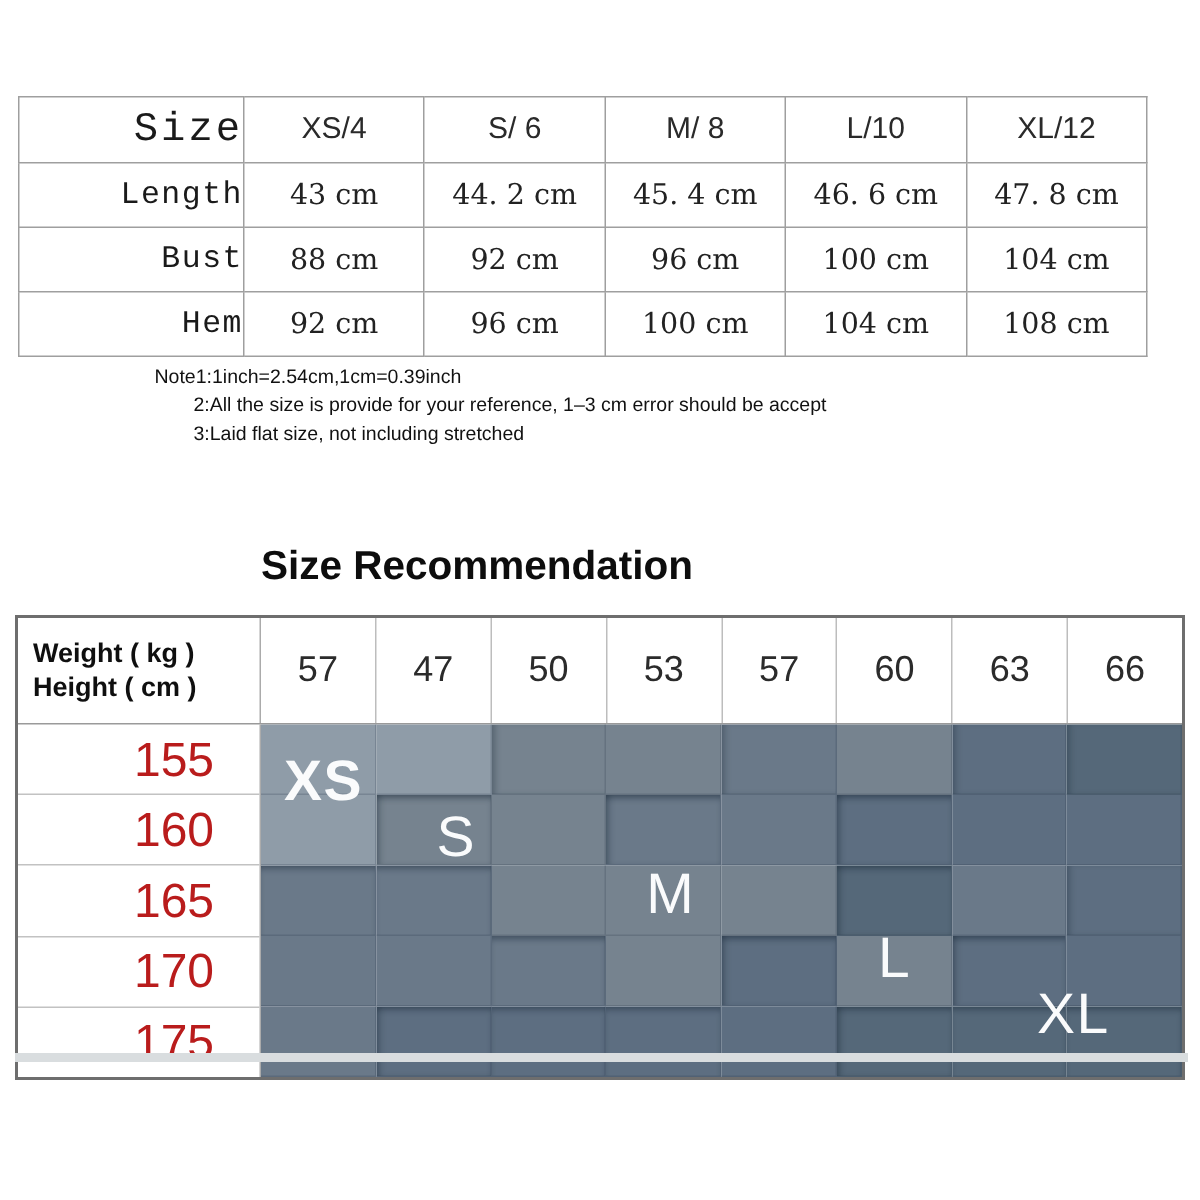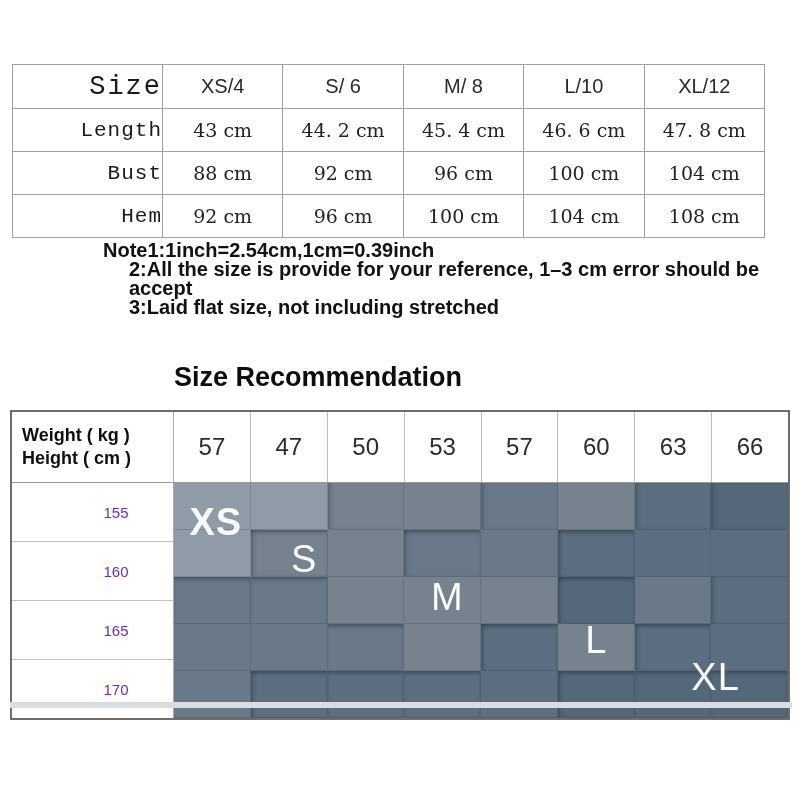--- a/index.html
+++ b/index.html
@@ -10,40 +10,40 @@
   #size-table{position:absolute;left:12px;top:64px;width:753px;border-collapse:collapse;table-layout:fixed;}
   #size-table td{border:1px solid #9f9f9f;text-align:center;vertical-align:middle;height:42px;
                  padding:0;background:#ffffff;white-space:nowrap;overflow:hidden;}
   #size-table tr.hdr td{height:43px;}
   #size-table td.rowlabel{font-family:"Liberation Mono",monospace;font-size:21px;letter-spacing:1px;text-align:right;}
   #size-table tr.hdr td.rowlabel{font-size:27px;letter-spacing:2px;}
   #size-table td.szhead{font-family:"Liberation Sans",sans-serif;font-size:20px;color:#2a2a2a;}
   #size-table td.val{font-family:"DejaVu Serif",serif;font-size:19px;color:#222;}
 
   
-  #notes{position:absolute;left:103px;top:241px;font-weight:bold;font-size:20px;line-height:19px;color:#111;}
+  #notes{position:absolute;left:103px;top:241px;font-weight:normal;font-size:13px;line-height:19px;color:#111;}
   #notes .ind{padding-left:26px;}
 
   
   #rec-heading{position:absolute;left:0;top:362px;width:636px;text-align:center;
                font-size:27px;font-weight:bold;color:#0d0d0d;letter-spacing:0px;}
 
   
   #rec-table{position:absolute;left:10px;top:410px;width:780px;border:2px solid #6e6e6e;box-sizing:border-box;
              background:#ffffff;}
   #rec-shadow{position:absolute;left:10px;top:702px;width:782px;height:6px;background:#d9dddf;}
   .rec-header{display:flex;height:71px;border-bottom:1px solid #9a9a9a;box-sizing:border-box;}
   .rec-corner{width:162px;box-sizing:border-box;border-right:1px solid #ababab;display:flex;flex-direction:column;
               justify-content:center;padding-left:10px;font-weight:bold;font-size:18px;line-height:23px;color:#0f0f0f;}
   .rec-wcell{flex:1;display:flex;align-items:center;justify-content:center;font-size:24px;color:#2b2b2b;
              border-right:1px solid #bdbdbd;box-sizing:border-box;}
   .rec-wcell:last-child{border-right:none;}
   .rec-body{display:flex;height:235px;}
   .rec-leftcol{width:162px;box-sizing:border-box;border-right:1px solid #ababab;display:flex;flex-direction:column;}
-  .rec-hcell{flex:1;display:flex;align-items:center;justify-content:center;font-size:15px;color:#6d28d9;
+  .rec-hcell{flex:1;display:flex;align-items:center;justify-content:center;font-size:32px;color:#b91c1c;
              border-bottom:1px solid #c2c2c2;box-sizing:border-box;padding-left:47px;}
   .rec-hcell:last-child{border-bottom:none;}
   .rec-grid{position:relative;flex:1;display:grid;grid-template-columns:repeat(8,1fr);grid-template-rows:repeat(5,1fr);}
   .rec-cell{box-sizing:border-box;border-right:1px solid rgba(40,56,72,0.22);border-bottom:1px solid rgba(40,56,72,0.22);}
   .rec-label{position:absolute;transform:translate(-50%,-50%);color:#fafbfc;font-size:38px;
              font-family:"Liberation Sans",sans-serif;font-weight:normal;letter-spacing:1px;pointer-events:none;}
 </style>
 </head>
 <body>
 
@@ -112,20 +112,21 @@
         <div class="rec-wcell">60</div>
         <div class="rec-wcell">63</div>
         <div class="rec-wcell">66</div>
       </div>
     <div class="rec-body">
       <div class="rec-leftcol">
           <div class="rec-hcell">155</div>
           <div class="rec-hcell">160</div>
           <div class="rec-hcell">165</div>
           <div class="rec-hcell">170</div>
+          <div class="rec-hcell">175</div>
         </div>
       <div class="rec-grid">
           <div class="rec-cell" style="background: rgb(143, 156, 168);"></div>
           <div class="rec-cell" style="background: rgb(143, 156, 168);"></div>
           <div class="rec-cell" style="background: rgb(118, 131, 143); box-shadow: rgba(18, 33, 48, 0.32) 4px 0px 4px -2px inset;"></div>
           <div class="rec-cell" style="background: rgb(118, 131, 143);"></div>
           <div class="rec-cell" style="background: rgb(106, 121, 137); box-shadow: rgba(18, 33, 48, 0.32) 4px 0px 4px -2px inset;"></div>
           <div class="rec-cell" style="background: rgb(118, 131, 143);"></div>
           <div class="rec-cell" style="background: rgb(93, 110, 129); box-shadow: rgba(18, 33, 48, 0.32) 4px 0px 4px -2px inset;"></div>
           <div class="rec-cell" style="background: rgb(85, 104, 121); box-shadow: rgba(18, 33, 48, 0.32) 4px 0px 4px -2px inset;"></div>

